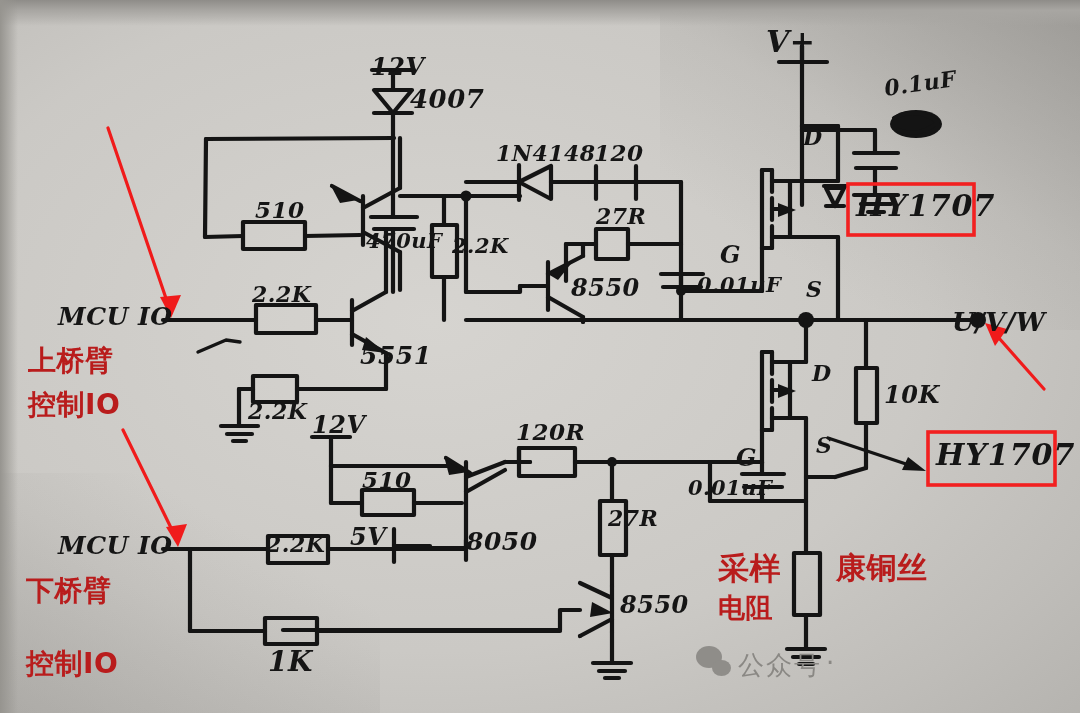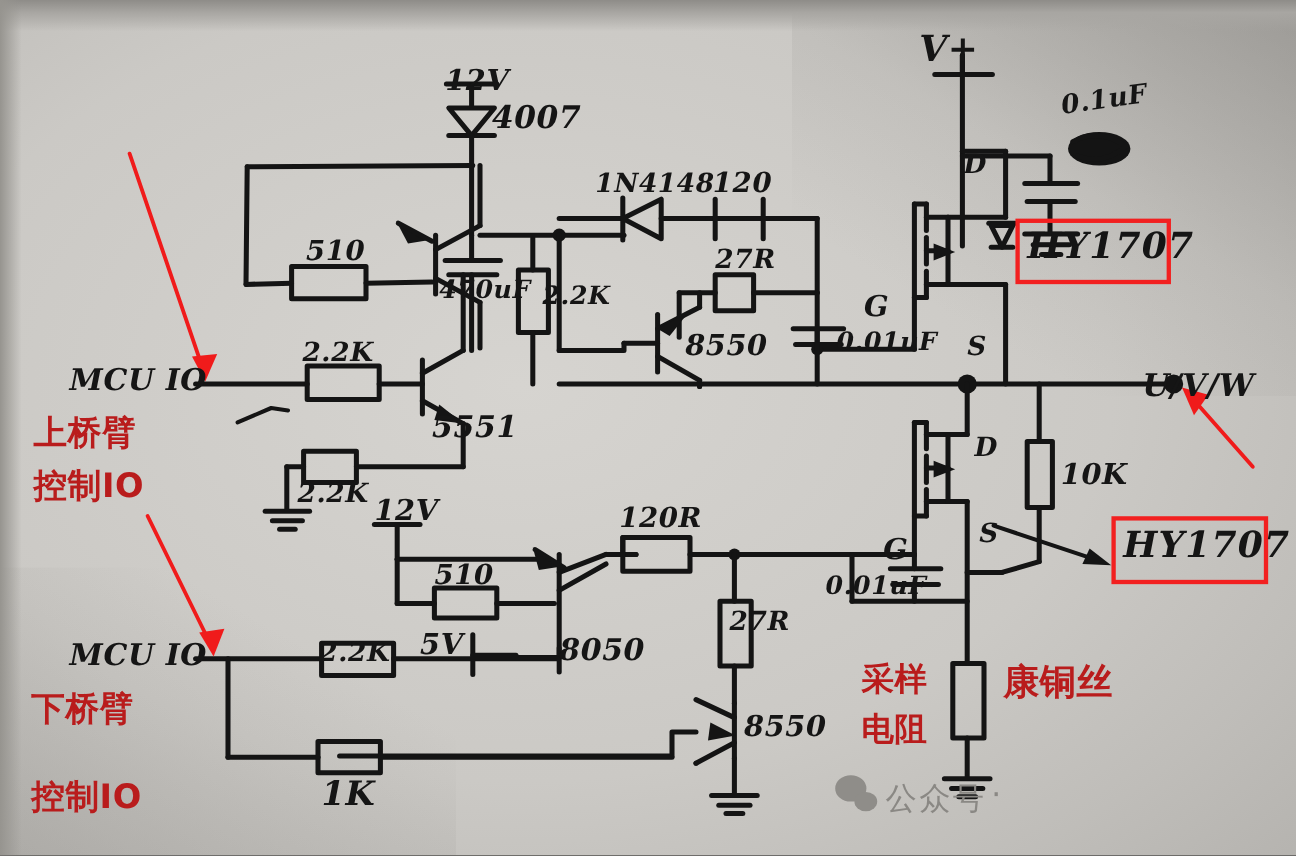--- a/index.html
+++ b/index.html
@@ -444,21 +444,21 @@
   <div class="lbl cjk" style="left:26px;top:572px;font-size:28px;">下桥臂</div>
   <div class="lbl cjk" style="left:26px;top:645px;font-size:28px;">控制IO</div>
 
   <div class="lbl hand" style="left:812px;top:360px;font-size:22px;">D</div>
   <div class="lbl hand" style="left:736px;top:443px;font-size:24px;">G</div>
   <div class="lbl hand" style="left:816px;top:432px;font-size:22px;">S</div>
   <div class="lbl hand" style="left:688px;top:475px;font-size:21px;">0.01uF</div>
   <div class="lbl hand" style="left:884px;top:380px;font-size:24px;">10K</div>
   <div class="lbl hand" style="left:936px;top:437px;font-size:30px;letter-spacing:1px;">HY1707</div>
 
-  <div class="lbl cjk" style="left:718px;top:548px;font-size:27px;">采样</div>
+  <div class="lbl cjk" style="left:718px;top:548px;font-size:31px;">采样</div>
   <div class="lbl cjk" style="left:718px;top:590px;font-size:27px;">电阻</div>
   <div class="lbl cjk" style="left:836px;top:548px;font-size:30px;">康铜丝</div>
 
   <div class="wm-dot" style="left:696px;top:646px;width:26px;height:22px;"></div>
   <div class="wm-dot" style="left:712px;top:660px;width:19px;height:16px;"></div>
   <div class="wm" style="left:738px;top:648px;font-size:26px;">公众号</div>
   <div class="wm" style="left:826px;top:648px;font-size:26px;">·</div>
 
 </div>
 

